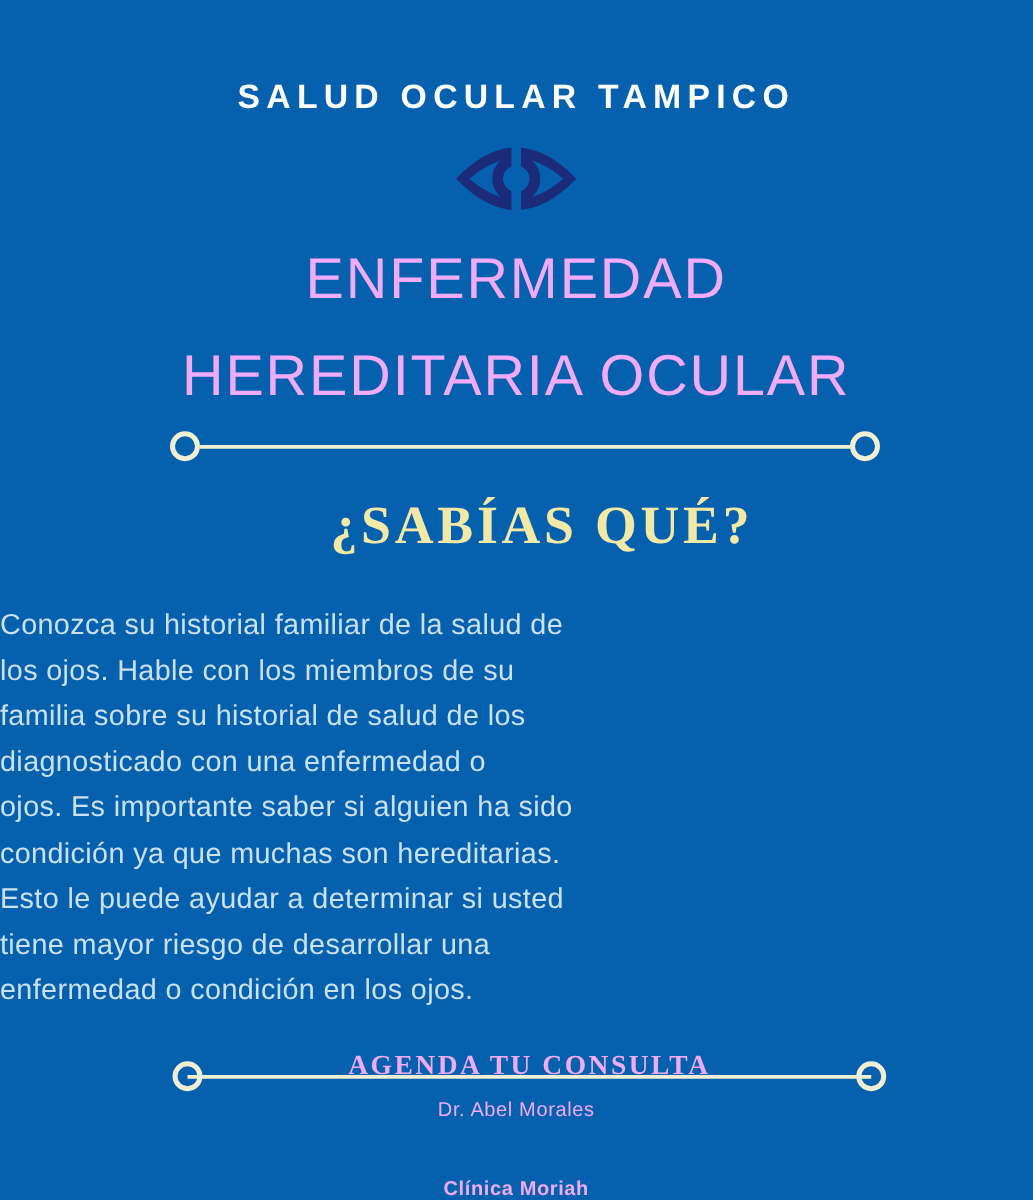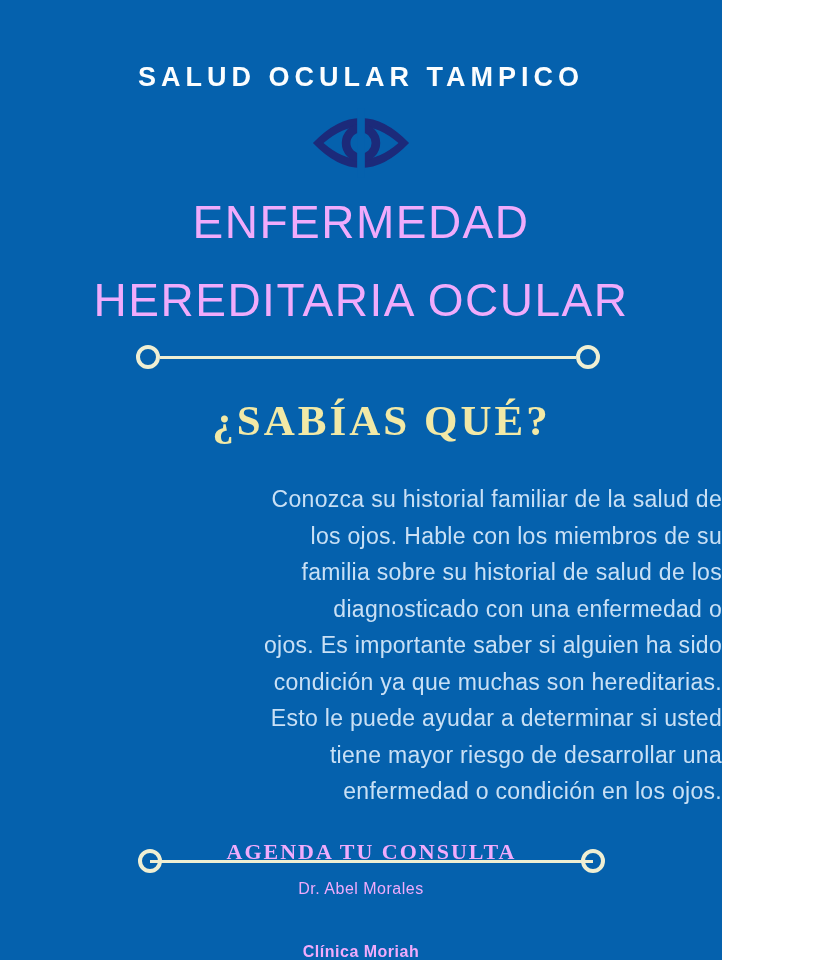--- a/index.html
+++ b/index.html
@@ -1,18 +1,18 @@
 <!DOCTYPE html>
 <html><head>
 <meta charset="utf-8">
 <style>
   html, body { margin: 0; padding: 0; }
   .poster {
     position: relative;
-    width: 722px;
+    width: 826px;
     height: 960px;
     background: #0561AD;
     overflow: hidden;
     font-family: "Liberation Sans", sans-serif;
   }
   .brand {
     position: absolute;
     top: 62px; left: 0; right: 0;
     text-align: center;
     font-weight: 700;
@@ -64,21 +64,21 @@
     font-family: "Liberation Serif", serif;
     font-weight: 700;
     font-size: 43px;
     letter-spacing: 3px;
     color: #F2E9A6;
     padding-left: 41px;
   }
   .bodytext {
     position: absolute;
     top: 481px; left: 0; right: 0;
-    text-align: right;
+    text-align: left;
     font-size: 23px;
     line-height: 36.5px;
     letter-spacing: 0.3px;
     color: #C9E0F5;
   }
   .cta-row {
     position: absolute;
     top: 845px; left: 138px; right: 117px;
     height: 36px;
   }

